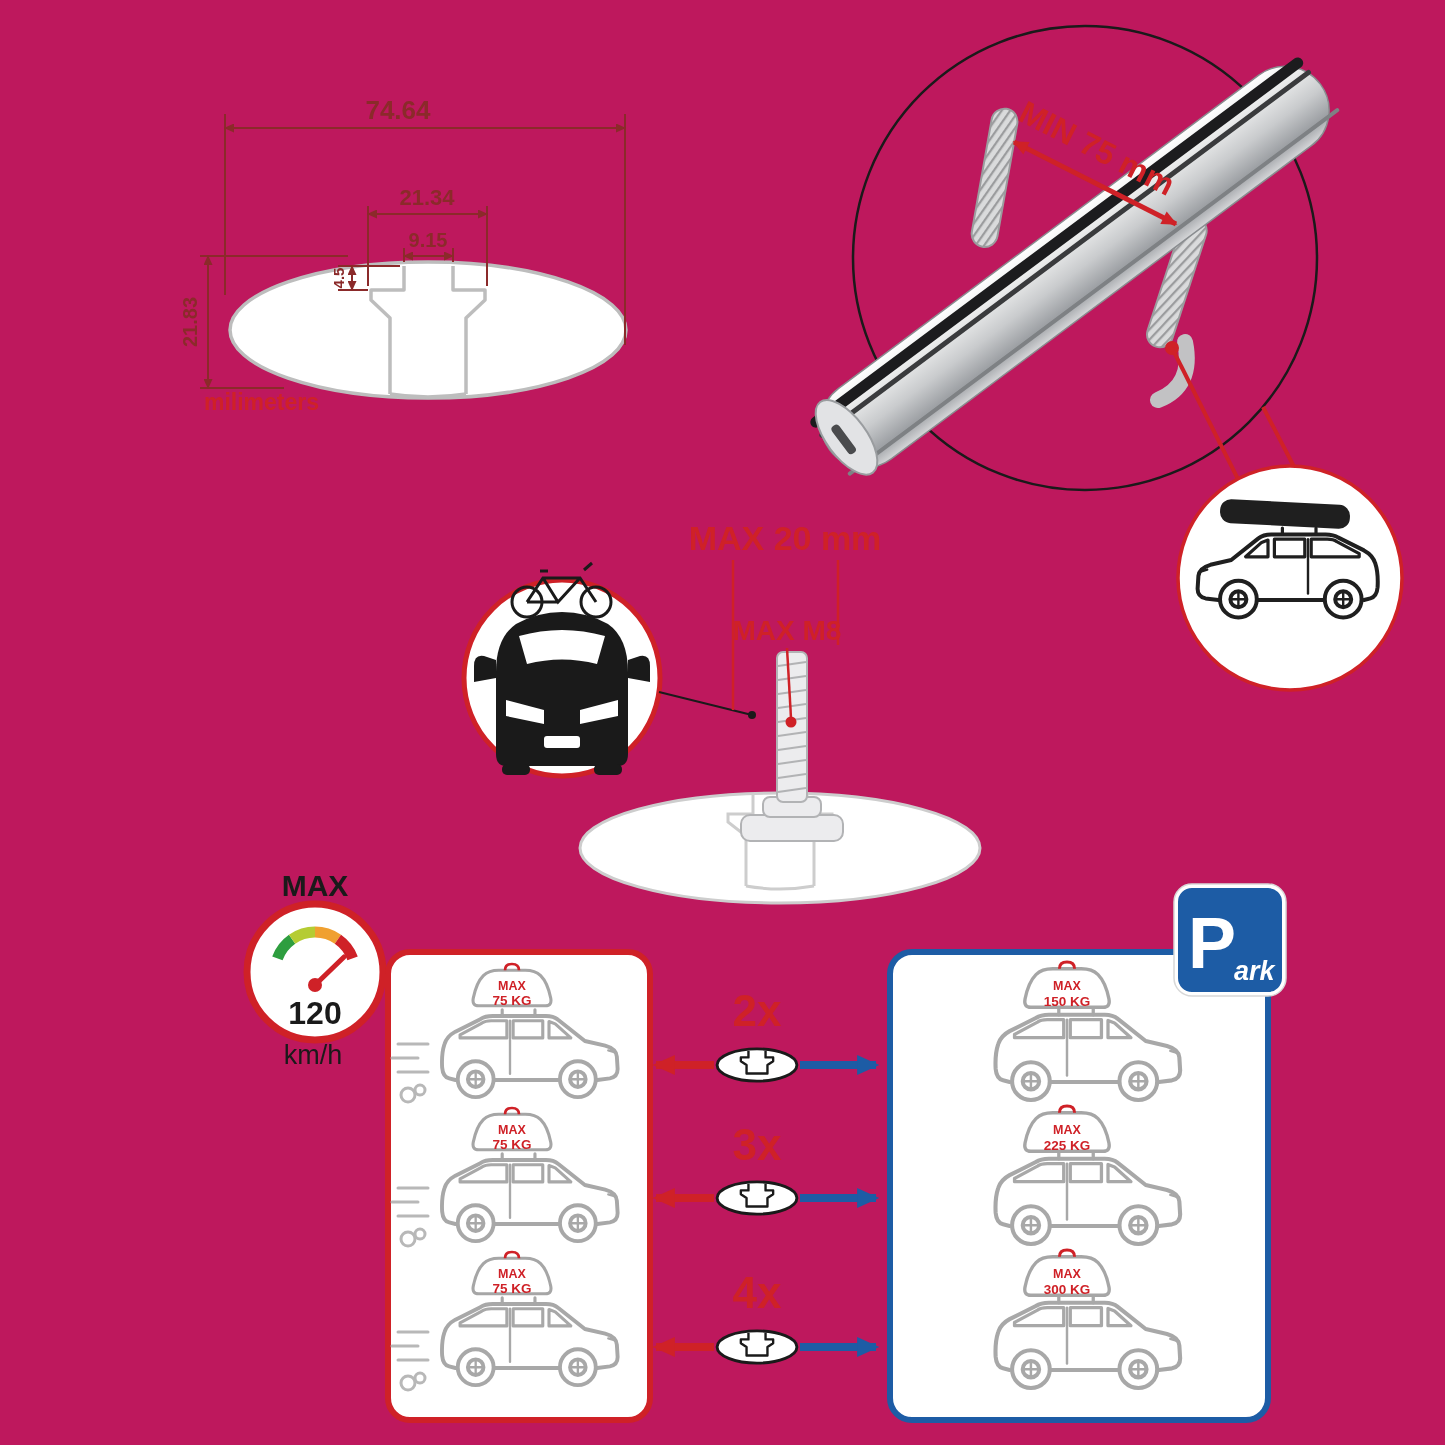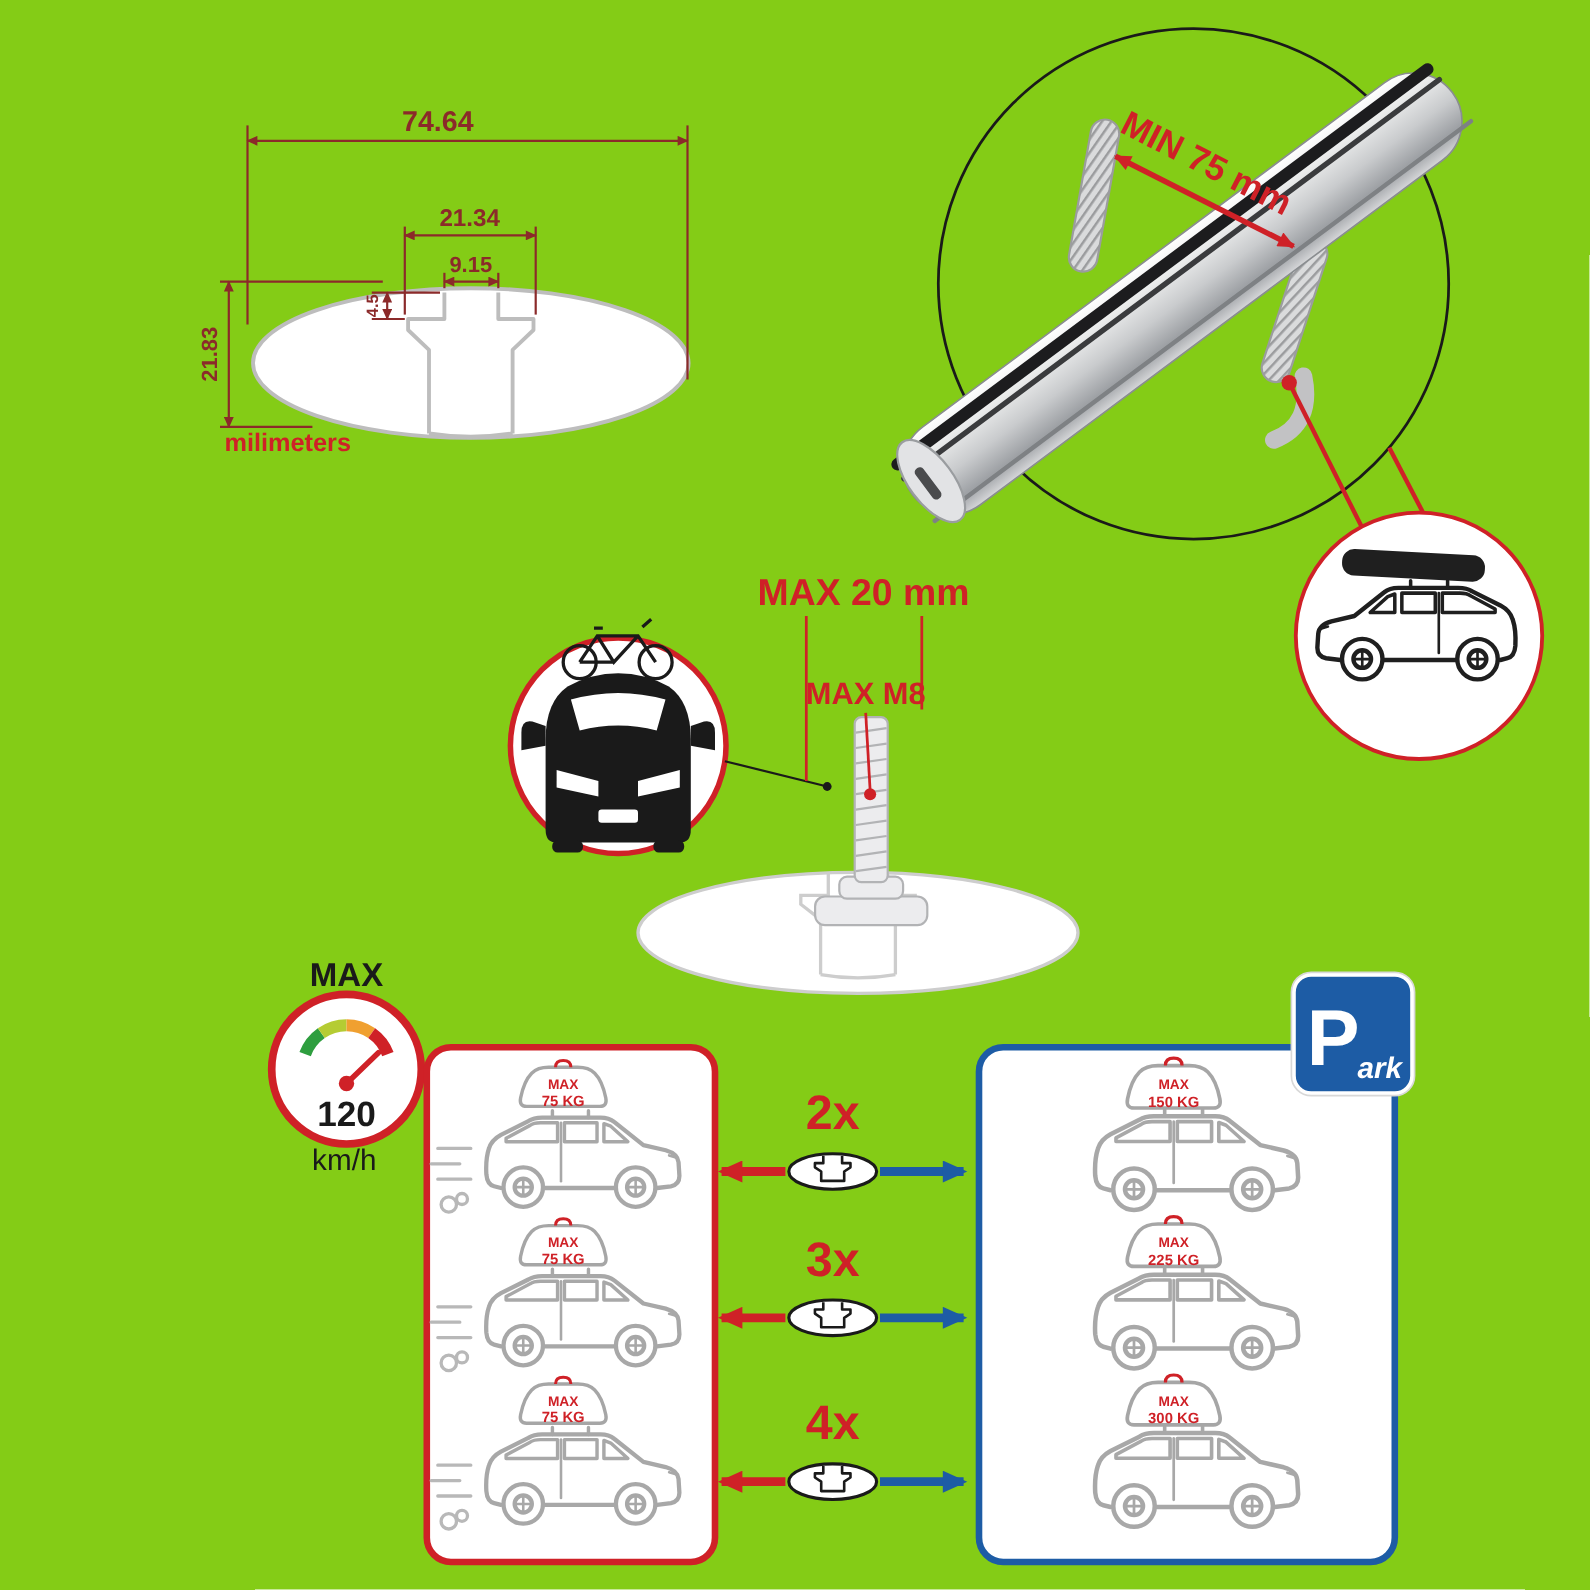--- a/index.html
+++ b/index.html
@@ -1,16 +1,16 @@
 <!DOCTYPE html>
 <html><head>
 <meta charset="utf-8">
 <style>
   html,body{margin:0;padding:0;background:#ffffff;}
-  .canvas{position:relative;width:1445px;height:1445px;background:#84cc16;overflow:hidden;
+  .canvas{position:relative;width:1445px;height:1445px;background:#be185d;overflow:hidden;
           font-family:"Liberation Sans", sans-serif;}
   svg text{font-family:"Liberation Sans", sans-serif;}
   .dim-text{fill:#8b2a2a;font-weight:bold;}
   .red-text{fill:#cf2127;font-weight:bold;}
   .black-text{fill:#1a1a1a;font-weight:bold;}
   .white-text{fill:#ffffff;font-weight:bold;}
 </style>
 </head>
 <body>
 

